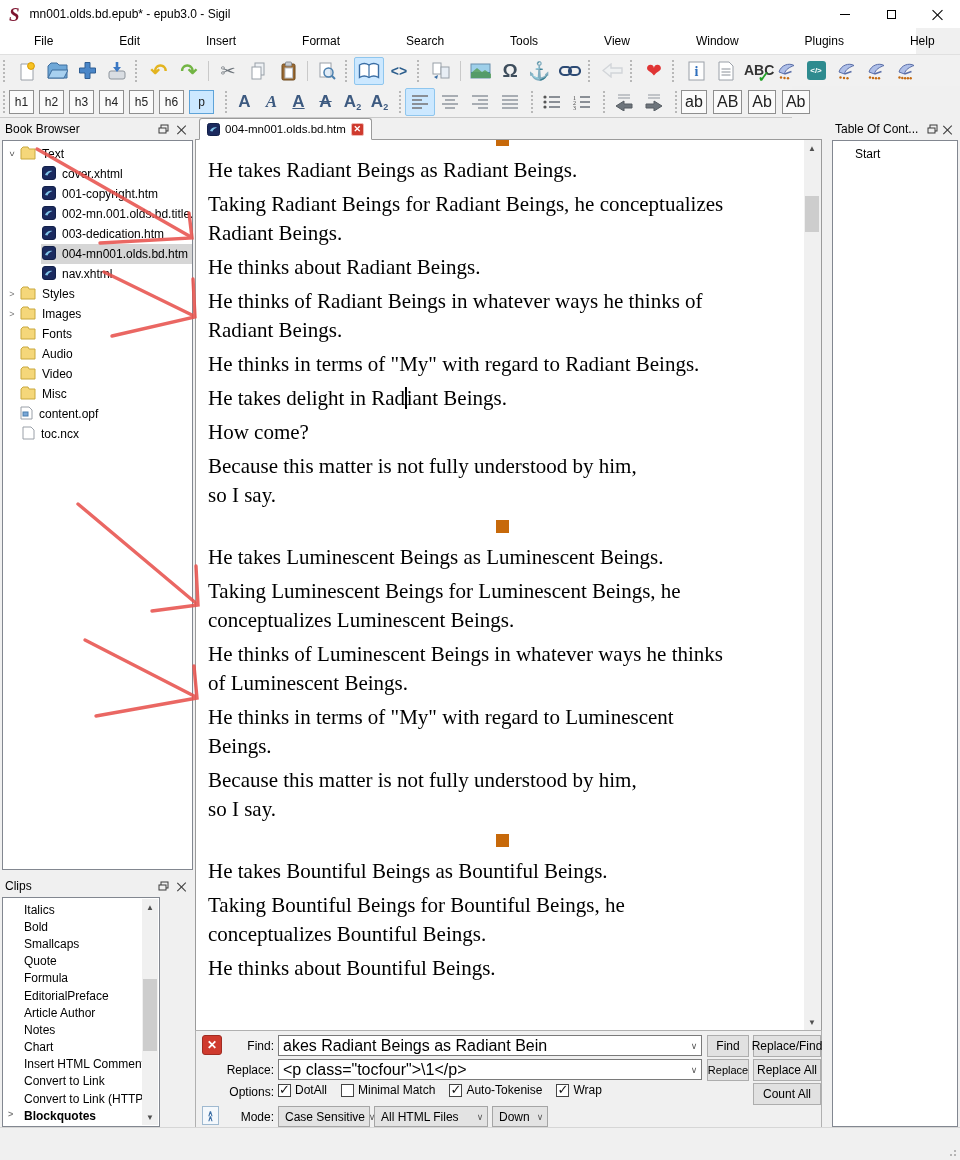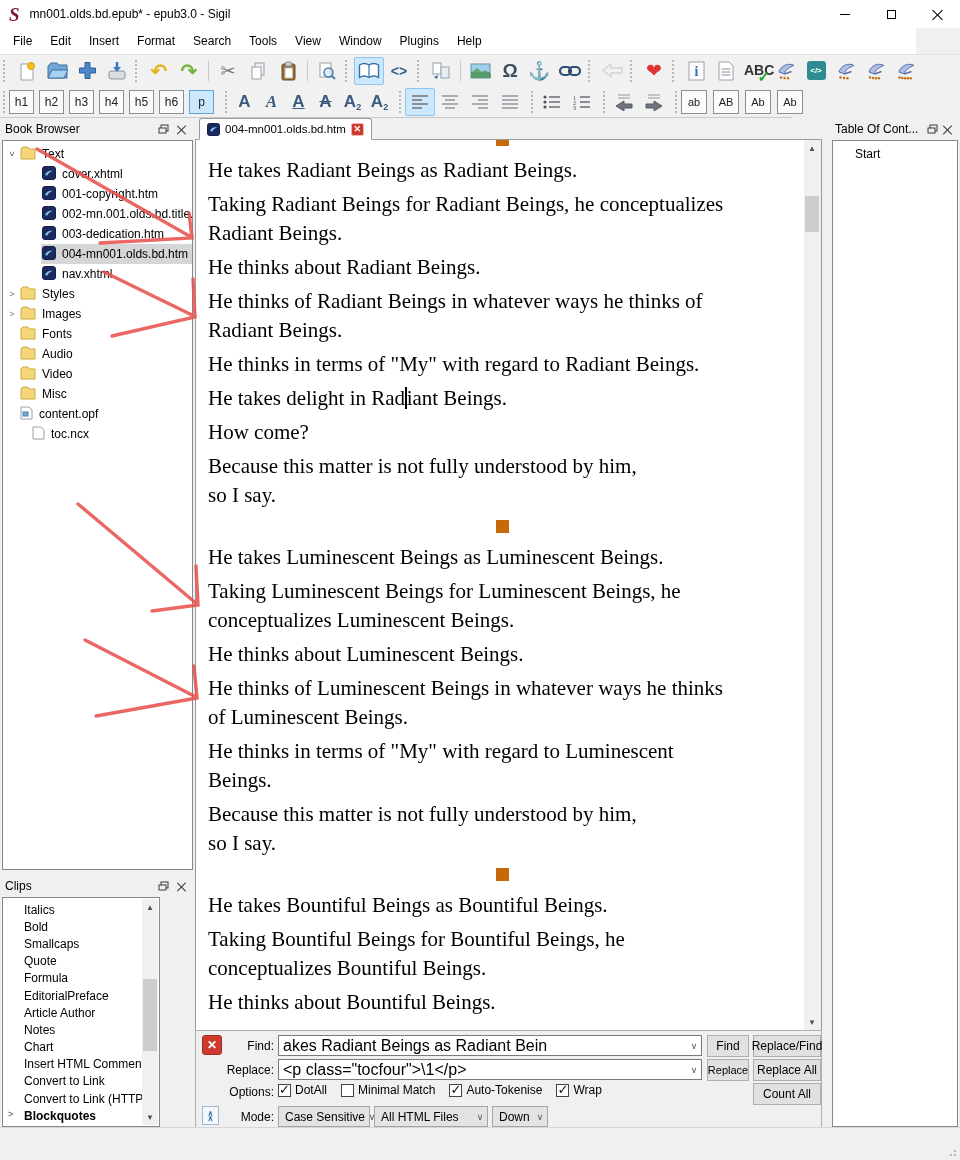--- a/index.html
+++ b/index.html
@@ -14,38 +14,38 @@
   .app-icon { margin-left:9px; font-family:"Liberation Serif",serif; font-weight:bold; font-style:italic; font-size:19px; color:#7d1430; line-height:1; }
   .title-text { margin-left:10px; font-size:12px; }
   .win-controls { margin-left:auto; display:flex; height:28px; }
   .win-btn { width:46px; height:28px; display:flex; align-items:center; justify-content:center; }
   .glyph-min { width:10px; height:1px; background:#000; display:block; }
   .glyph-max { width:9px; height:9px; border:1px solid #000; display:block; }
   .glyph-close { position:relative; width:11px; height:11px; display:block; }
   .glyph-close::before,.glyph-close::after { content:""; position:absolute; left:5px; top:-1px; width:1px; height:14px; background:#000; }
   .glyph-close::before { transform:rotate(45deg);} .glyph-close::after { transform:rotate(-45deg);}
   
-  .menubar { position:absolute; left:0; top:28px; width:916px; height:26px; background:#fff; display:flex; align-items:center; padding-left:4px; }
+  .menubar { position:absolute; left:0; top:28px; width:916px; height:26px; background:#fff; display:flex; align-items:center; padding-left:25px;gap:48px; }
   .menu-item { padding:4px 9px; }
   
   .toolbar1 { position:absolute; left:0; top:54px; width:960px; height:32px; background:#f1f1f1; border-top:1px solid #e0e0e0; display:flex; align-items:center; }
   .toolbar2 { position:absolute; left:0; top:86px; width:792px; height:32px; background:#f1f1f1; border-bottom:1px solid #c9c9c9; display:flex; align-items:center; }
   .handle { width:5px; height:22px; border-left:2px dotted #b8b8b8; margin:0 4px 0 3px; }
   .tsep { width:1px; height:20px; background:#c9c9c9; margin:0 4px; }
   .tbtn { min-width:30px; height:28px; display:flex; align-items:center; justify-content:center; border:1px solid transparent; }
   .tbtn.active { background:#cce8ff; border:1px solid #8fc6ee; border-radius:2px; }
   .tbtn.disabled { opacity:.5; }
   .hbtn { width:25px; height:24px; border:1px solid #8f8f8f; background:#fbfbfb; display:flex; align-items:center; justify-content:center; margin-right:5px; color:#222; }
   .hbtn.active { background:#cce8ff; border-color:#5ea3d8; }
   .fmt-letter { width:27px; height:26px; display:flex; align-items:flex-end; justify-content:center; color:#3d5a80; font-size:17px; font-weight:bold; padding-bottom:3px; }
   .fl-italic { font-style:italic; font-family:"Liberation Serif",serif; }
   .fl-underline { text-decoration:underline; }
   .fl-strike { text-decoration:line-through; }
   .fx-sub { font-size:9px; vertical-align:-2px; } .fx-sup { font-size:9px; vertical-align:8px; }
-  .case-btn { min-width:26px; height:24px; border:1px solid #8f8f8f; background:#fbfbfb; display:flex; align-items:center; justify-content:center; margin-right:6px; font-size:11px; color:#222; padding:0 3px; }
+  .case-btn { min-width:26px; height:24px; border:1px solid #8f8f8f; background:#fbfbfb; display:flex; align-items:center; justify-content:center; margin-right:6px; font-size:16px; color:#222; padding:0 3px; }
   .u1::first-letter { text-decoration:underline; }
   .abc-wrap { position:relative; width:24px; height:22px; }
   .abc-wrap .abc { position:absolute; left:0; top:2px; font-size:14px; font-weight:bold; color:#333; }
   .abc-wrap .chk { position:absolute; right:-2px; bottom:-4px; color:#23a127; font-size:15px; font-weight:bold; }
   .teal-code { width:19px; height:19px; background:#2e8b8f; color:#fff; border-radius:3px; font-size:8px; font-weight:bold; display:flex; align-items:center; justify-content:center; }
   .codeview { color:#2b5d8c; font-weight:bold; font-size:14px; }
   .uni { line-height:1; }
   
   .dock-header { position:absolute; height:22px; display:flex; align-items:center; padding:0 5px; }
   .dock-title { flex:1; font-size:12px; white-space:nowrap; overflow:hidden; }
@@ -577,21 +577,21 @@
     <div class="bb-row" style="padding-left: 2px;">
       <span class="bb-exp"></span>
       <span class="bb-content">
         <span><svg width="13" height="14">
             <path d="M1 1h8l3 3v9H1z" fill="#fff" stroke="#9aa0a8"></path>
             <rect x="3" y="6" width="5" height="4" fill="#7aa8d8" stroke="#4a7fae"></rect>
           </svg></span>
         <span class="bb-label">content.opf</span>
       </span>
     </div>
-    <div class="bb-row" style="padding-left: 14px;">
+    <div class="bb-row" style="padding-left: 4px;">
       <span class="bb-exp"></span>
       <span class="bb-content">
         <span><svg width="13" height="14">
             <path d="M1 1h8l3 3v9H1z" fill="#fff" stroke="#9aa0a8"></path>
           </svg></span>
         <span class="bb-label">toc.ncx</span>
       </span>
     </div>
   </div>
 
@@ -686,21 +686,20 @@
       <div class="para">He takes delight in Rad<span class="caret"></span>iant Beings.</div>
       <div class="para">How come?</div>
       <div class="para">Because this matter is not fully understood by him,
 so I say.</div>
       <div class="psep">
         <span class="sq"></span>
       </div>
       <div class="para">He takes Luminescent Beings as Luminescent Beings.</div>
       <div class="para">Taking Luminescent Beings for Luminescent Beings, he
 conceptualizes Luminescent Beings.</div>
-      <div class="para">He thinks about Luminescent Beings.</div>
       <div class="para">He thinks of Luminescent Beings in whatever ways he thinks
 of Luminescent Beings.</div>
       <div class="para">He thinks in terms of "My" with regard to Luminescent
 Beings.</div>
       <div class="para">Because this matter is not fully understood by him,
 so I say.</div>
       <div class="psep">
         <span class="sq"></span>
       </div>
       <div class="para">He takes Bountiful Beings as Bountiful Beings.</div>

